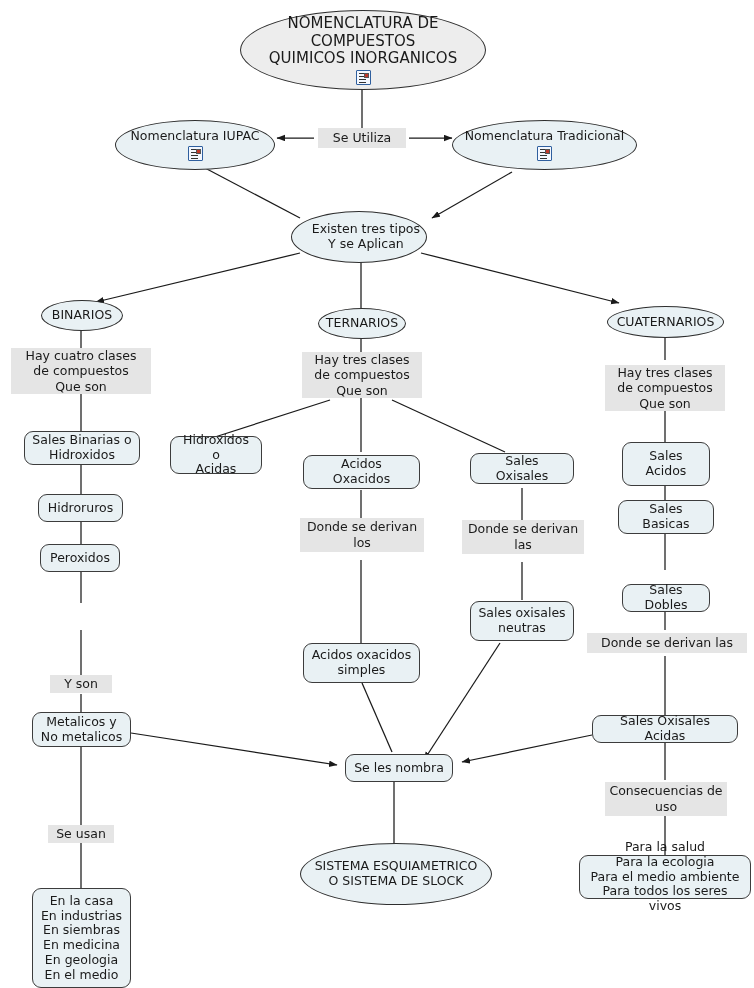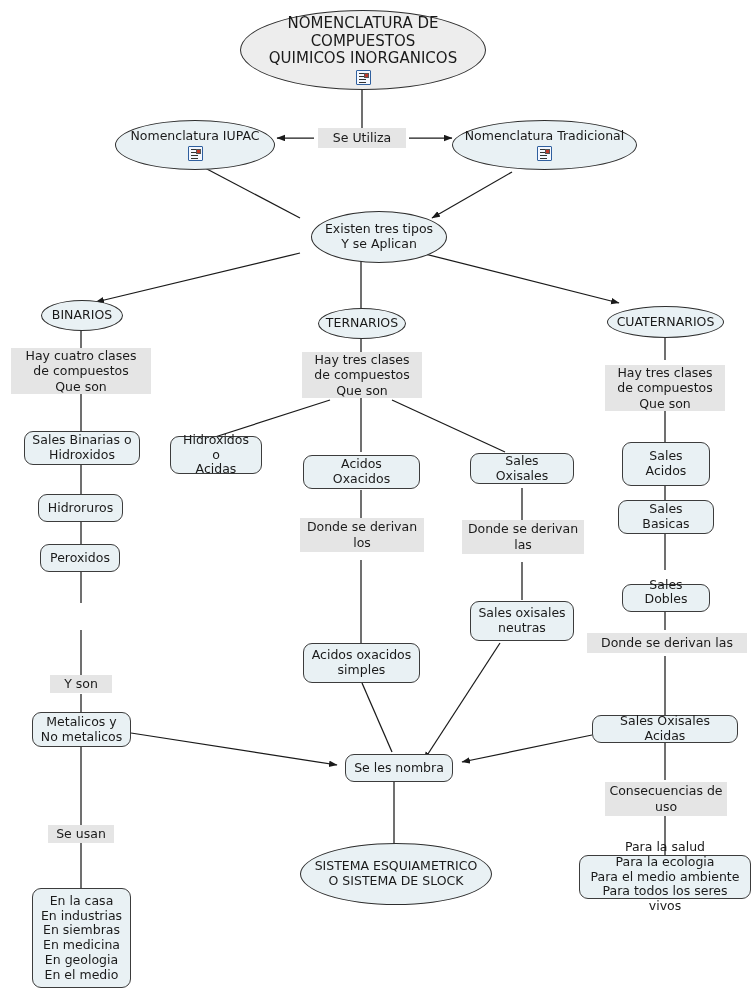--- a/index.html
+++ b/index.html
@@ -178,21 +178,21 @@
     <span class="res-icon"></span>
   </div>
 
   <div class="node ell" style="left:452px; top:120px; width:185px; height:50px;">
     <span class="txt">Nomenclatura Tradicional</span>
     <span class="res-icon"></span>
   </div>
 
   <div class="link-text" style="left:318px; top:128px; width:88px; height:20px;">Se Utiliza</div>
 
-  <div class="node ell" style="left:311px; top:211px; width:136px; height:52px;">
+  <div class="node ell" style="left:291px; top:211px; width:136px; height:52px;align-items:flex-end;">
     <span class="txt">Existen tres tipos
 Y se Aplican</span>
   </div>
 
   <div class="node ell" style="left:41px; top:300px; width:82px; height:31px;">
     <span class="txt">BINARIOS</span>
   </div>
 
   <div class="node ell" style="left:318px; top:308px; width:88px; height:31px;">
     <span class="txt">TERNARIOS</span>
@@ -276,21 +276,21 @@
   </div>
 
   <div class="node box" style="left:622px; top:442px; width:88px; height:44px;">
     <span class="txt">Sales Acidos</span>
   </div>
 
   <div class="node box" style="left:618px; top:500px; width:96px; height:34px;">
     <span class="txt">Sales Basicas</span>
   </div>
 
-  <div class="node box" style="left:622px; top:584px; width:88px; height:28px;justify-content:flex-end;">
+  <div class="node box" style="left:622px; top:584px; width:88px; height:28px;">
     <span class="txt">Sales Dobles</span>
   </div>
 
   <div class="link-text" style="left:587px; top:633px; width:160px; height:20px;">Donde se derivan las</div>
 
   <div class="node box" style="left:592px; top:715px; width:146px; height:28px;">
     <span class="txt">Sales Oxisales Acidas</span>
   </div>
 
   <div class="link-text" style="left:605px; top:782px; width:122px; height:34px;">Consecuencias de

